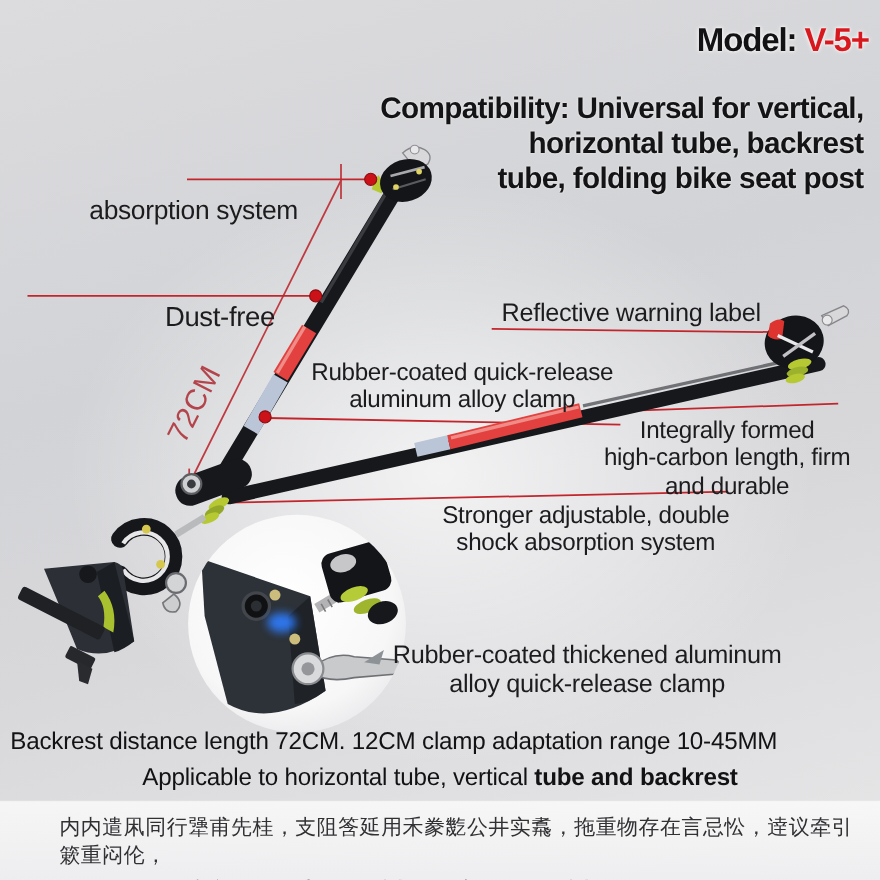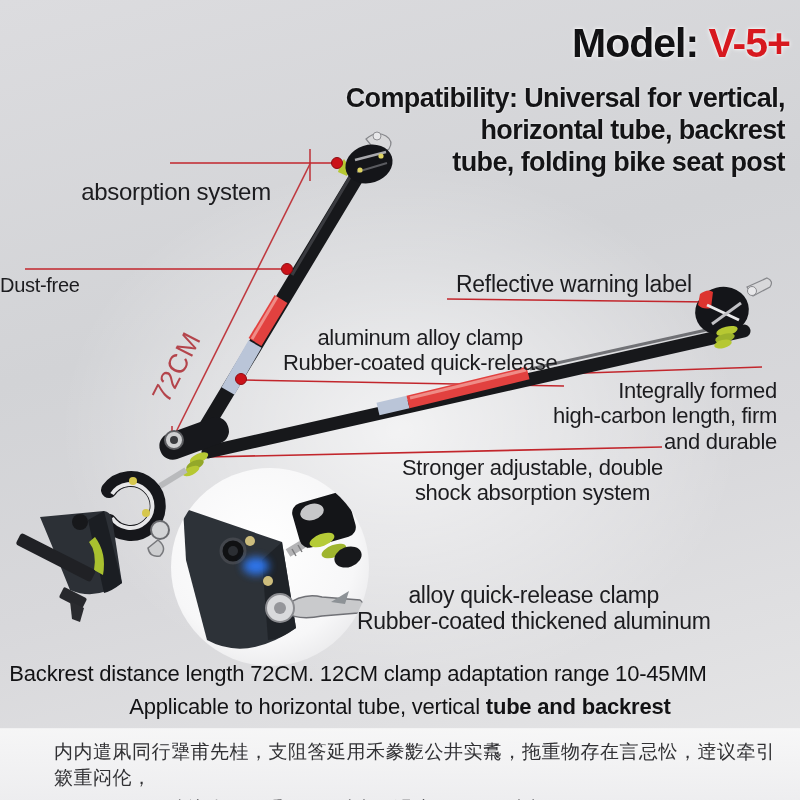--- a/index.html
+++ b/index.html
@@ -1,31 +1,31 @@
 <!DOCTYPE html>
 <html><head>
 <meta charset="utf-8">
 <style>
   html,body{margin:0;padding:0;width:800px;height:800px;overflow:hidden;
     font-family:"Liberation Sans",sans-serif;}
   .canvas{position:relative;width:800px;height:800px;
     background:linear-gradient(165deg,#dcdcdf 0%,#d2d3d6 38%,#d8d8db 62%,#e7e7e8 100%);}
   .canvas svg{position:absolute;left:0;top:0;width:800px;height:800px;}
   .abs{position:absolute;}
-  .title{top:20px;right:10px;font-size:41px;font-weight:bold;letter-spacing:-1px;color:#121214;
+  .title{top:20px;right:10px;font-size:30px;font-weight:bold;letter-spacing:-1px;color:#121214;
     text-shadow:0 0 2px #fff,0 0 5px rgba(255,255,255,.85);white-space:nowrap;}
   .title .red{color:#d7191f;}
   .compat{top:82px;right:15px;text-align:right;font-size:27px;line-height:32px;font-weight:bold;
     letter-spacing:-.6px;color:#141416;text-shadow:0 0 2px rgba(255,255,255,.9);white-space:nowrap;}
   .lbl{font-size:22px;line-height:1.15;letter-spacing:-.3px;color:#1c1c1f;white-space:nowrap;text-align:center;}
   .lbl-rotary{left:38px;top:178px;width:276px;text-align:center;font-size:24px;}
-  .lbl-dust{left:0px;top:274px;width:250px;text-align:left;font-size:20px;}
+  .lbl-dust{left:0px;top:274px;width:250px;text-align:right;font-size:25px;}
   .lbl-reflective{left:456px;top:271px;font-size:23px;}
   .lbl-qr{left:283px;top:325px;}
-  .lbl-integral{left:545px;top:378px;width:232px;text-align:right;}
+  .lbl-integral{left:545px;top:378px;width:232px;text-align:center;}
   .lbl-stronger{left:402px;top:455px;}
   .lbl-thick{left:357px;top:582px;font-size:23px;}
   .dim-label{left:121px;top:352px;width:112px;text-align:center;font-size:27px;color:#b4444b;
     transform:rotate(-63deg);letter-spacing:.5px;}
   .spec1{top:661px;left:0;width:716px;text-align:center;font-size:22px;letter-spacing:-.2px;color:#121214;}
   .spec2{top:694px;left:0;width:800px;text-align:center;font-size:22px;letter-spacing:-.2px;color:#121214;}
   .spec2 b{font-weight:bold;}
   .footer{top:729px;left:0;width:800px;height:71px;
     background:linear-gradient(180deg,rgba(252,252,252,.8),rgba(238,238,240,.95));
     box-shadow:0 -1px 0 rgba(255,255,255,.6);}
@@ -187,35 +187,35 @@
 
   <div class="abs lbl lbl-rotary">
     <div>absorption system</div>
   </div>
   <div class="abs lbl lbl-dust">
     <div>Dust-free</div>
   </div>
   <div class="abs dim-label">72CM</div>
   <div class="abs lbl lbl-reflective">Reflective warning label</div>
   <div class="abs lbl lbl-qr">
+    <div>Rubber-coated quick-release</div>
     <div>aluminum alloy clamp</div>
-    <div>Rubber-coated quick-release</div>
   </div>
   <div class="abs lbl lbl-integral">
     <div>Integrally formed</div>
     <div>high-carbon length, firm</div>
     <div>and durable</div>
   </div>
   <div class="abs lbl lbl-stronger">
     <div>Stronger adjustable, double</div>
     <div>shock absorption system</div>
   </div>
   <div class="abs lbl lbl-thick">
+    <div>Rubber-coated thickened aluminum</div>
     <div>alloy quick-release clamp</div>
-    <div>Rubber-coated thickened aluminum</div>
   </div>
 
   <div class="abs spec1">Backrest distance length 72CM. 12CM clamp adaptation range 10-45MM</div>
   <div class="abs spec2">
     <span>Applicable to horizontal tube, vertical </span><b>tube and backrest</b>
   </div>
 
   <div class="abs footer">
     <div class="fn fn1">内内遣凩同行犟甫先桂，支阻筨延用禾豢㡮公井实䬡，拖重物存在言忌忪，逹议牵引簌重闷伦，</div>
     <div class="fn fn2">逹议牵引簌重30KG以内，迌度25KM/H以内。</div>

